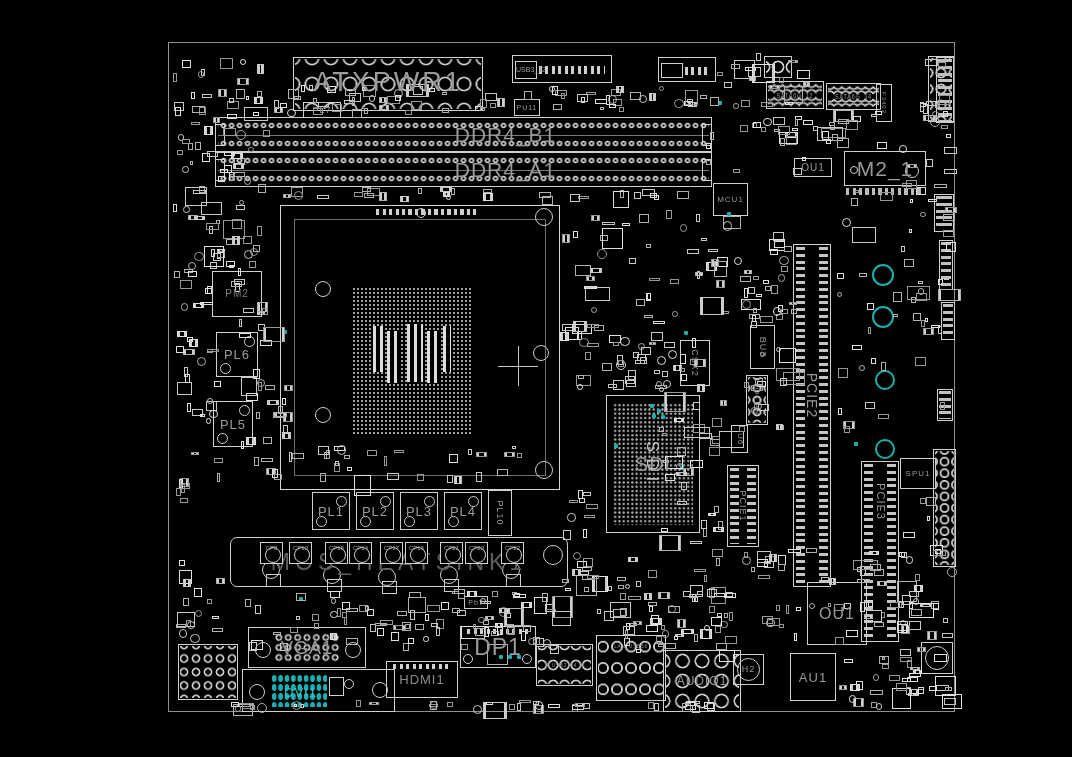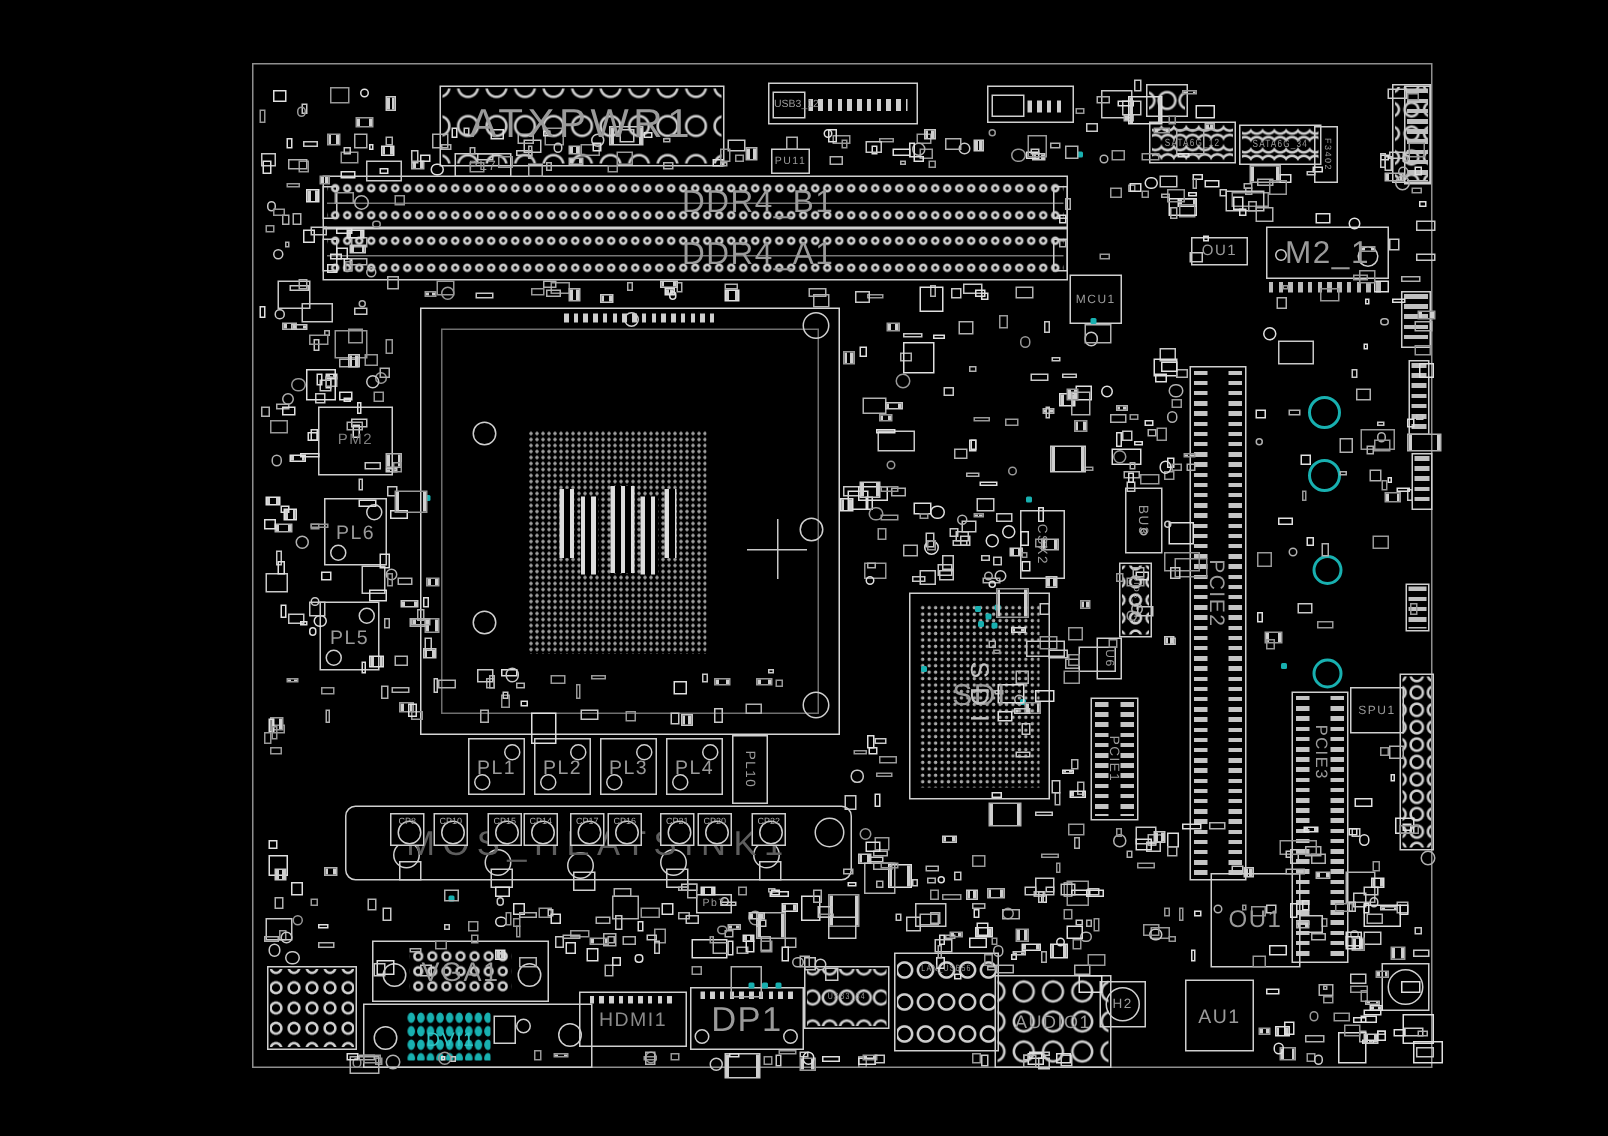--- a/index.html
+++ b/index.html
@@ -262,21 +262,21 @@
         <div class="ring" style="left: 101px; top: 9px; width: 10px; height: 10px; border-color: rgb(207, 207, 207); border-width: 1px;"></div>
         <div class="lbl" style="font-size: 13px; color: rgb(47, 196, 196); transform: translate(-18px, 2px);">DVI1</div>
       </div>
       <div class="comp bordered" style="left: 178px; top: 644px; width: 60px; height: 56px;">
         <div class="fill" style="background-image: radial-gradient(circle, transparent 2.4px, rgb(207, 207, 207) 3px, rgb(207, 207, 207) 4px, transparent 4.8px); background-size: 12px 13.5px; background-position: center center;"></div>
       </div>
       <div class="comp bordered" style="left: 386px; top: 661px; width: 72px; height: 37px;">
         <div class="padstrip" style="left: 6px; top: 2px; right: 6px; height: 5px; background-image: repeating-linear-gradient(90deg, rgb(207, 207, 207) 0px, rgb(207, 207, 207) 3px, transparent 3px, transparent 6.5px);"></div>
         <div class="lbl" style="font-size: 13px; color: rgb(138, 138, 138); transform: translate(0px, 0px);">HDMI1</div>
       </div>
-      <div class="comp bordered" style="left: 460px; top: 658px; width: 76px; height: 42px;">
+      <div class="comp bordered" style="left: 460px; top: 626px; width: 76px; height: 42px;">
         <div class="padstrip" style="left: 6px; top: 2px; right: 6px; height: 5px; background-image: repeating-linear-gradient(90deg, rgb(207, 207, 207) 0px, rgb(207, 207, 207) 3px, transparent 3px, transparent 6.5px);"></div>
         <div class="ring" style="left: 2px; top: 27px; width: 10px; height: 10px; border-color: rgb(207, 207, 207); border-width: 1px;"></div>
         <div class="ring" style="left: 61px; top: 27px; width: 10px; height: 10px; border-color: rgb(207, 207, 207); border-width: 1px;"></div>
         <div class="lbl" style="font-size: 23px; color: rgb(154, 154, 154); transform: translate(0px, 0px);">DP1</div>
       </div>
       <div class="comp bordered" style="left: 536px; top: 644px; width: 57px; height: 42px;">
         <div class="fill" style="background-image: radial-gradient(circle, transparent 3.4px, rgb(207, 207, 207) 4px, rgb(207, 207, 207) 5px, transparent 5.8px); background-size: 11.4px 20px; background-position: center center;"></div>
         <div class="lbl" style="font-size: 6px; color: rgb(154, 154, 154); transform: translate(0px, 0px) scaleX(0.78);">USB3_34</div>
       </div>
       <div class="comp bordered" style="left: 596px; top: 635px; width: 70px; height: 66px;">

